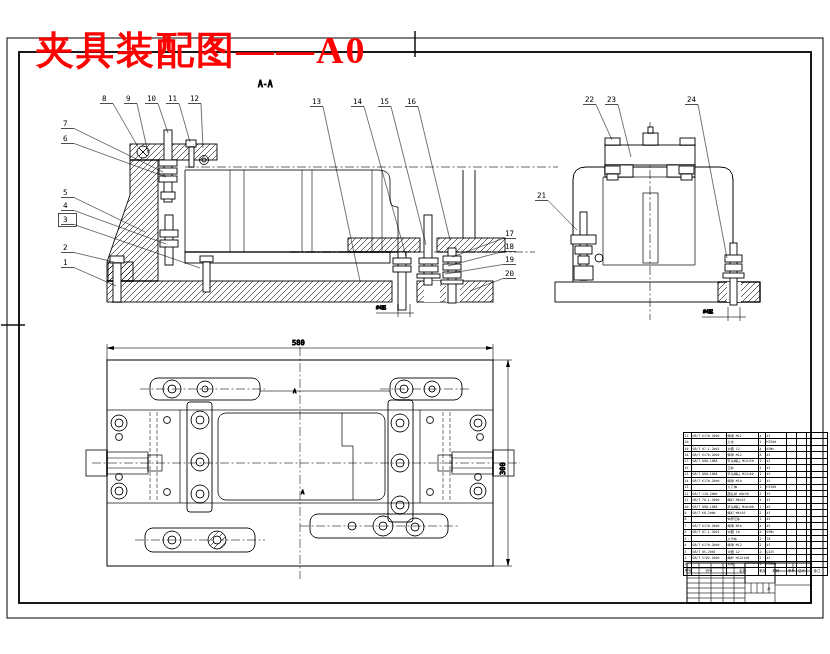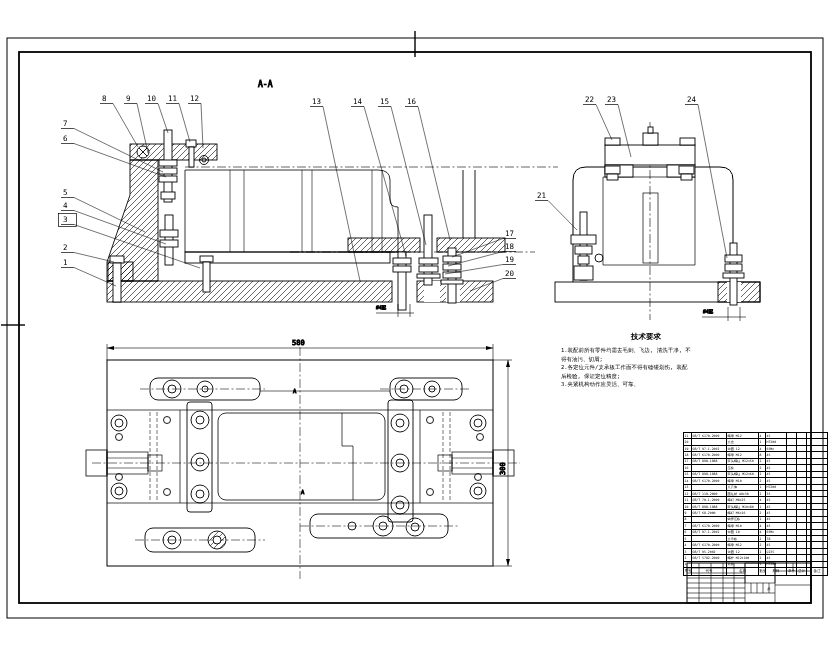--- a/index.html
+++ b/index.html
@@ -418,32 +418,23 @@
     <line x1="763" y1="583" x2="763" y2="593"></line>
         <line x1="769" y1="583" x2="769" y2="593"></line>
     <line x1="775" y1="563" x2="775" y2="603"></line>
     <line x1="775" y1="571" x2="811" y2="571"></line>
         <line x1="775" y1="585" x2="811" y2="585"></line>
     <line x1="793" y1="563" x2="793" y2="571"></line>
   </g>
 </svg>
 
 
-
-
-<div id="notes">
-  <div class="nt">技术要求</div>
-  <div id="note-lines">
-        <div class="nl">1.装配前所有零件均需去毛刺、飞边, 清洗干净, 不</div>
-        <div class="nl">  得有油污、切屑;</div>
-        <div class="nl">2.各定位元件/支承板工作面不得有磕碰划伤, 装配</div>
-        <div class="nl">  后检验, 保证定位精度;</div>
-        <div class="nl">3.夹紧机构动作应灵活、可靠。</div>
-      </div>
-</div>
+<div id="big-title" style="color: rgb(255, 0, 0);">夹具装配图——A0</div>
+
+
 
 
 <table id="bom">
       <tbody id="bom-body">
         <tr>
           <td style="width: 6px;">21</td>
           <td style="width: 33px;">GB/T 6170-2000</td>
           <td style="width: 30px;">螺母 M12</td>
           <td style="width: 5px;">4</td>
           <td style="width: 19px;">45</td>

